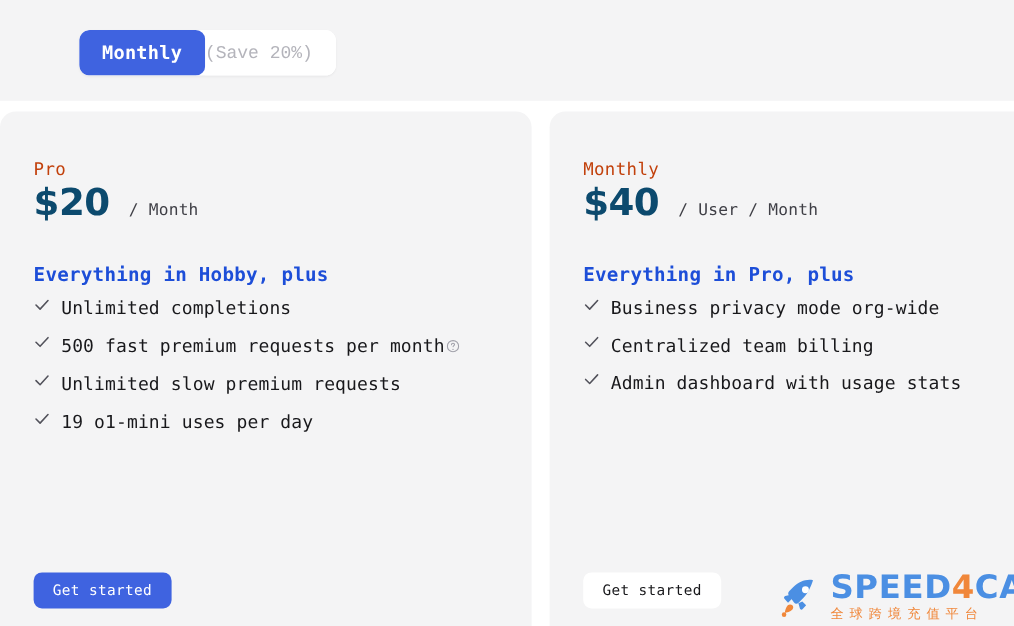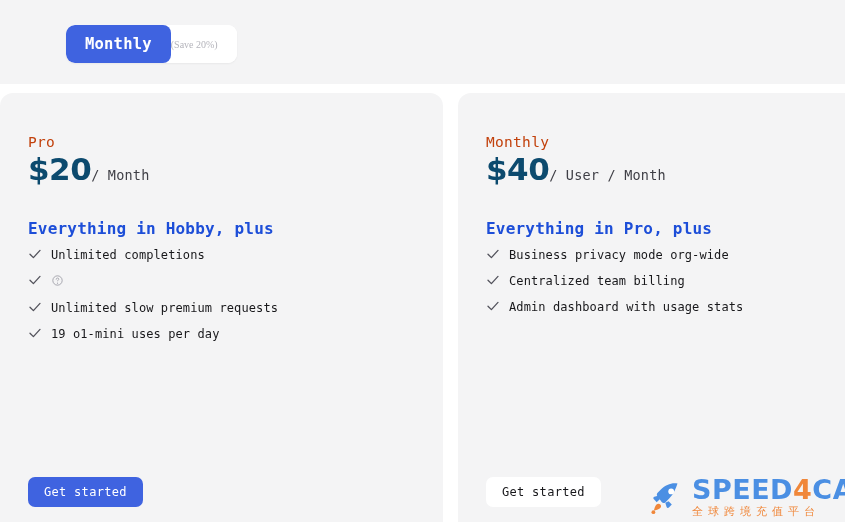--- a/index.html
+++ b/index.html
@@ -66,25 +66,25 @@
     color: #18181b;
     font-weight: 700;
     padding-right: 6px;
   }
   .toggle-save {
     display: flex;
     align-items: center;
     height: 38px;
     padding-right: 19px;
     color: #b4b4bb;
-    font-size: 10px;
+    font-size: 15px;
     font-weight: 400;
     white-space: nowrap;
     background: #ffffff;
-    font-family: Liberation Serif, serif;
+    font-family: Liberation Mono, monospace;
   }
 
   
   .card {
     position: absolute;
     top: 93px;
     height: 429px;
     background: #f4f4f5;
     border-top-left-radius: 13px;
     border-top-right-radius: 13px;
@@ -121,21 +121,21 @@
     white-space: nowrap;
   }
   .price-amount {
     font-size: 31px;
     font-weight: 700;
     color: #0c4a6e;
     letter-spacing: -0.5px;
     font-family: "DejaVu Sans", sans-serif;
   }
   .price-unit {
-    margin-left: 0;
+    margin-left: 16px;
     font-size: 13.5px;
     color: #3f3f46;
     font-weight: 400;
     letter-spacing: 0.2px;
   }
   .plan-tagline {
     position: absolute;
     top: 126px;
     font-size: 16px;
     font-weight: 700;
@@ -150,21 +150,21 @@
     right: 0;
     margin: 0;
     padding: 0;
     list-style: none;
   }
   .feature-item {
     position: relative;
     display: flex;
     align-items: flex-start;
     margin-bottom: 6px;
-    font-size: 12px;
+    font-size: 15px;
     color: #18181b;
     line-height: 1.68;
     letter-spacing: 0.1px;
     text-align: right;
   }
   .check-icon {
     flex: 0 0 auto;
     width: 14px;
     height: 20px;
     margin-right: 9px;
@@ -271,21 +271,21 @@
             </svg>
           </span>
           <span class="feature-text">Unlimited completions</span>
         </li>
         <li class="feature-item">
           <span class="check-icon">
             <svg width="14" height="14" viewBox="0 0 14 14" fill="none">
               <path d="M2 7.2 L5.4 10.6 L12 3.4" stroke="#52525b" stroke-width="1.3" stroke-linecap="round" stroke-linejoin="round"></path>
             </svg>
           </span>
-          <span class="feature-text"><span class="info-icon">
+          <span class="feature-text"><span>500 fast premium requests per month</span><span class="info-icon">
             <svg width="11" height="11" viewBox="0 0 12 12" fill="none">
               <circle cx="6" cy="6" r="5.1" stroke="#a1a1aa" stroke-width="1"></circle>
               <path d="M4.6 4.6c0-.8.6-1.3 1.4-1.3s1.4.5 1.4 1.2c0 .9-1.2 1-1.3 1.9" stroke="#a1a1aa" stroke-width="1" stroke-linecap="round" fill="none"></path>
               <circle cx="6" cy="8.9" r="0.6" fill="#a1a1aa"></circle>
             </svg>
           </span></span>
         </li>
         <li class="feature-item">
           <span class="check-icon">
             <svg width="14" height="14" viewBox="0 0 14 14" fill="none">

